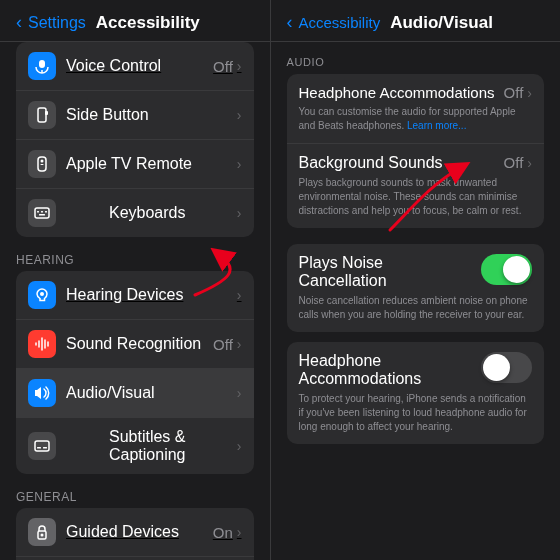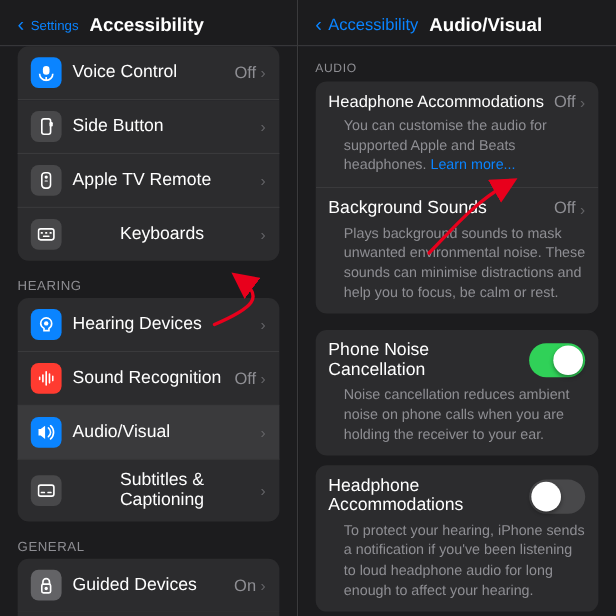--- a/index.html
+++ b/index.html
@@ -29,21 +29,21 @@
       align-items: center;
       gap: 6px;
       border-bottom: 1px solid #3a3a3c;
     }
 
     .back-btn {
       display: flex;
       align-items: center;
       gap: 2px;
       color: #0a84ff;
-      font-size: 12px;
+      font-size: 16px;
       cursor: pointer;
     }
 
     .back-chevron {
       font-size: 18px;
       color: #0a84ff;
     }
 
     .header-title {
       color: #fff;
@@ -110,20 +110,21 @@
       color: #636366;
       font-size: 14px;
     }
 
     .list-group {
       margin-bottom: 0;
     }
 
     .list-group .list-item:first-child {
       border-radius: 10px 10px 0 0;
+      text-decoration: underline;
     }
     .list-group .list-item:last-child {
       border-radius: 0 0 10px 10px;
       border-bottom: none;
     }
     .list-group .list-item:only-child {
       border-radius: 10px;
     }
 
     .list-group-container {
@@ -184,21 +185,21 @@
     .right-list-item:first-child {
       border-radius: 10px 10px 0 0;
     }
 
     .right-list-item:only-child {
       border-radius: 10px;
     }
 
     .right-item-row {
       display: flex;
-      align-items: center;
+      align-items: flex-start;
       justify-content: space-between;
     }
 
     .right-item-label {
       color: #fff;
       font-size: 16px;
     }
 
     .right-item-right {
       display: flex;
@@ -211,24 +212,23 @@
       font-size: 15px;
     }
 
     .right-chevron {
       color: #636366;
       font-size: 14px;
     }
 
     .right-item-desc {
       color: #8e8e93;
-      font-size: 13px;
+      font-size: 10px;
       margin-top: 4px;
       line-height: 1.4;
-      margin-left: 14px;
     }
 
     .right-item-desc a {
       color: #0a84ff;
       text-decoration: none;
     }
 
     
     .toggle {
       width: 51px;
@@ -445,21 +445,21 @@
       </div>
     </div>
 
     <div style="height:6px"></div>
 
     <div style="height:6px"></div>
     <div class="right-list-group">
       <div class="list-group">
         <div class="right-list-item">
           <div class="right-item-row">
-            <span class="right-item-label" style="flex:1; padding-right:8px;">Phone Noise Cancellation</span>
+            <span class="right-item-label" style="flex:1; padding-right:8px;">Plays Noise Cancellation</span>
             <div class="toggle on">
               <div class="toggle-knob"></div>
             </div>
           </div>
           <div class="right-item-desc">Noise cancellation reduces ambient noise on phone calls when you are holding the receiver to your ear.</div>
         </div>
       </div>
     </div>
 
     <div style="height:6px"></div>

